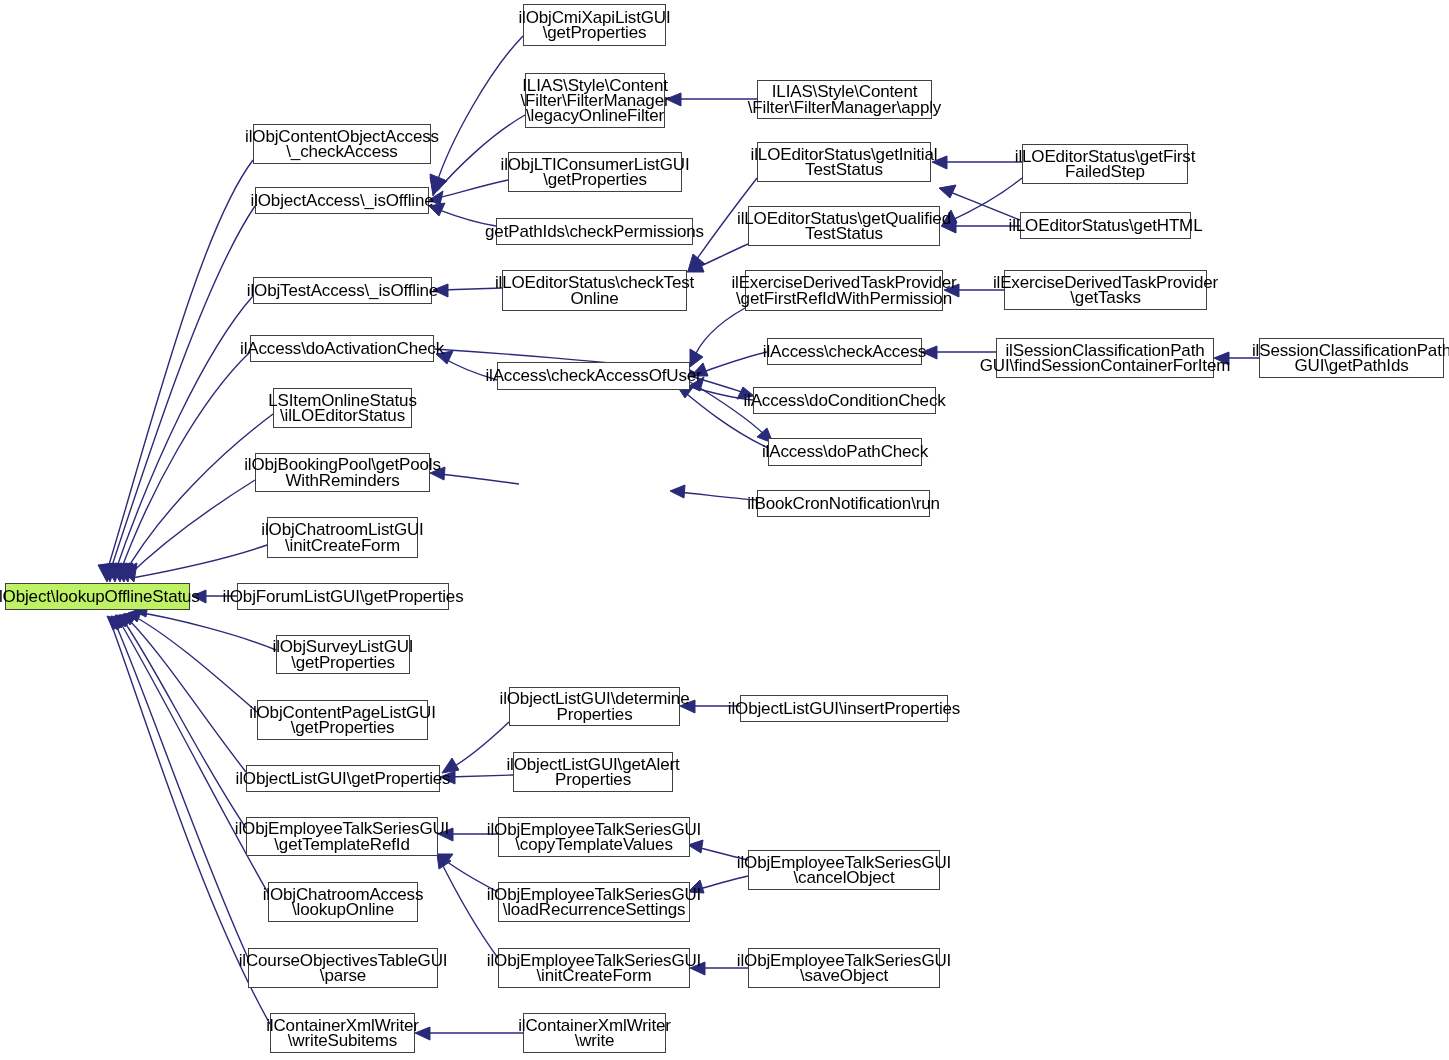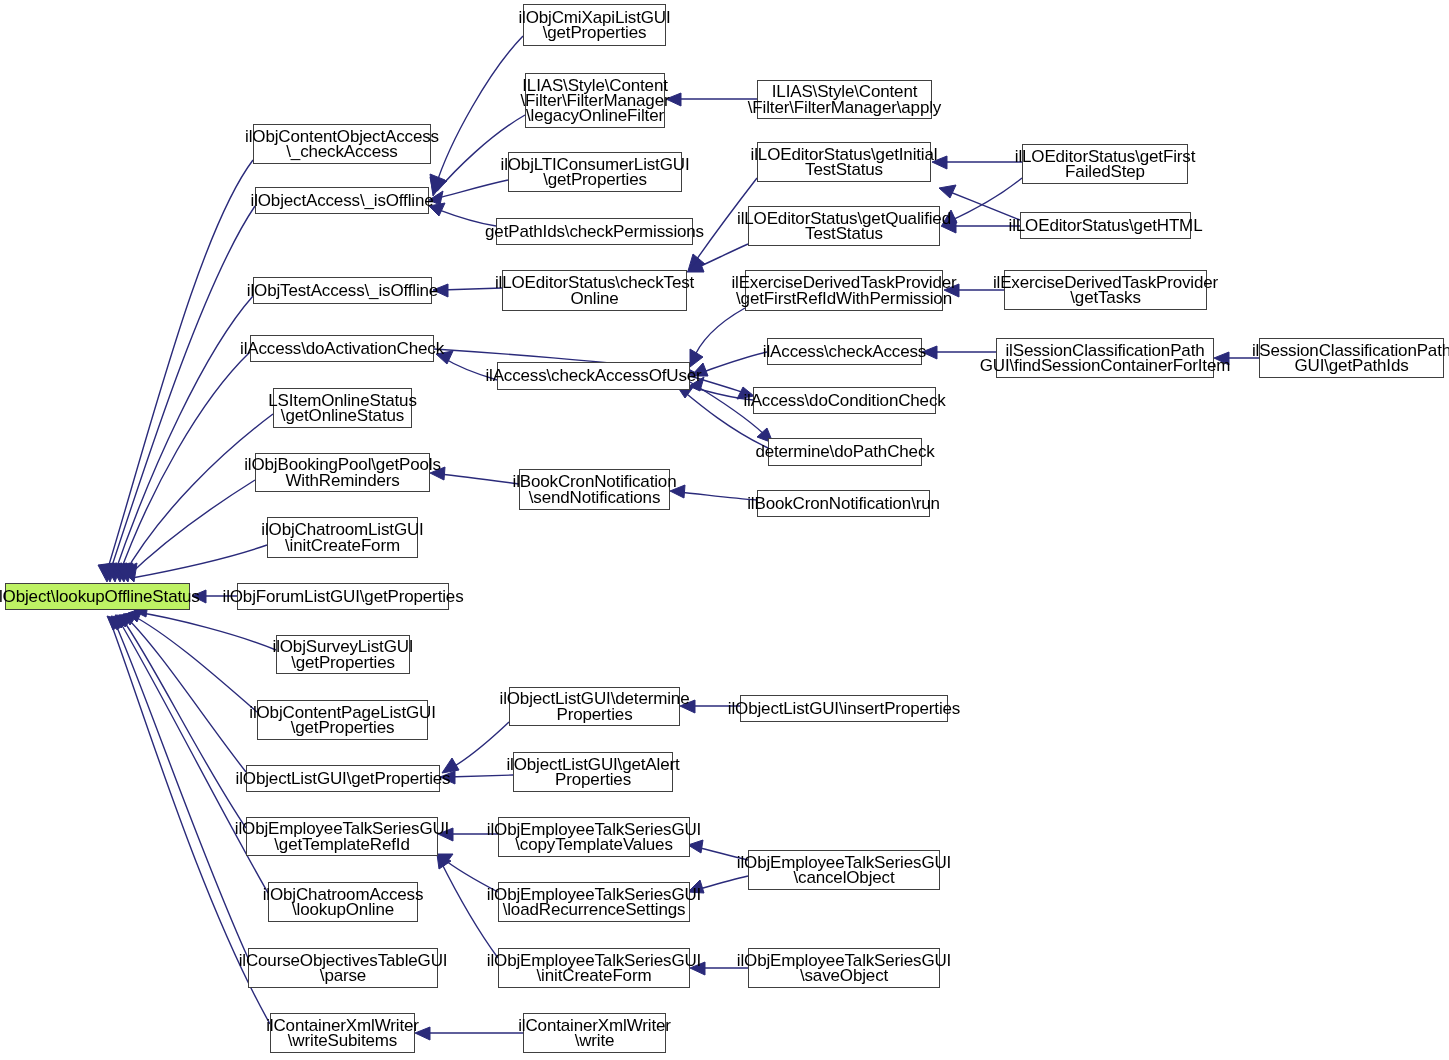--- a/index.html
+++ b/index.html
@@ -175,26 +175,24 @@
 \getTasks</div>
     <div class="node" style="left: 250px; top: 335px; width: 184px; height: 27px;">ilAccess\doActivationCheck</div>
     <div class="node" style="left: 767px; top: 338px; width: 155px; height: 27px;">ilAccess\checkAccess</div>
     <div class="node" style="left: 996px; top: 338px; width: 218px; height: 40px;">ilSessionClassificationPath
 GUI\findSessionContainerForItem</div>
     <div class="node" style="left: 1259px; top: 338px; width: 185px; height: 40px;">ilSessionClassificationPath
 GUI\getPathIds</div>
     <div class="node" style="left: 497px; top: 362px; width: 193px; height: 28px;">ilAccess\checkAccessOfUser</div>
     <div class="node" style="left: 753px; top: 387px; width: 183px; height: 27px;">ilAccess\doConditionCheck</div>
     <div class="node" style="left: 273px; top: 388px; width: 139px; height: 40px;">LSItemOnlineStatus
-\getOnlineStatus</div>
-    <div class="node" style="left: 768px; top: 438px; width: 154px; height: 28px;">determine\doPathCheck</div>
+\ilLOEditorStatus</div>
+    <div class="node" style="left: 768px; top: 438px; width: 154px; height: 28px;">ilAccess\doPathCheck</div>
     <div class="node" style="left: 255px; top: 453px; width: 175px; height: 39px;">ilObjBookingPool\getPools
 WithReminders</div>
-    <div class="node" style="left: 519px; top: 469px; width: 151px; height: 41px;">ilBookCronNotification
-\sendNotifications</div>
     <div class="node" style="left: 757px; top: 490px; width: 173px; height: 27px;">ilBookCronNotification\run</div>
     <div class="node" style="left: 267px; top: 517px; width: 151px; height: 41px;">ilObjChatroomListGUI
 \initCreateForm</div>
     <div class="node" style="left: 237px; top: 583px; width: 212px; height: 27px;">ilObjForumListGUI\getProperties</div>
     <div class="node" style="left: 276px; top: 635px; width: 134px; height: 39px;">ilObjSurveyListGUI
 \getProperties</div>
     <div class="node" style="left: 509px; top: 687px; width: 171px; height: 39px;">ilObjectListGUI\determine
 Properties</div>
     <div class="node" style="left: 740px; top: 695px; width: 208px; height: 27px;">ilObjectListGUI\insertProperties</div>
     <div class="node" style="left: 257px; top: 700px; width: 171px; height: 40px;">ilObjContentPageListGUI

